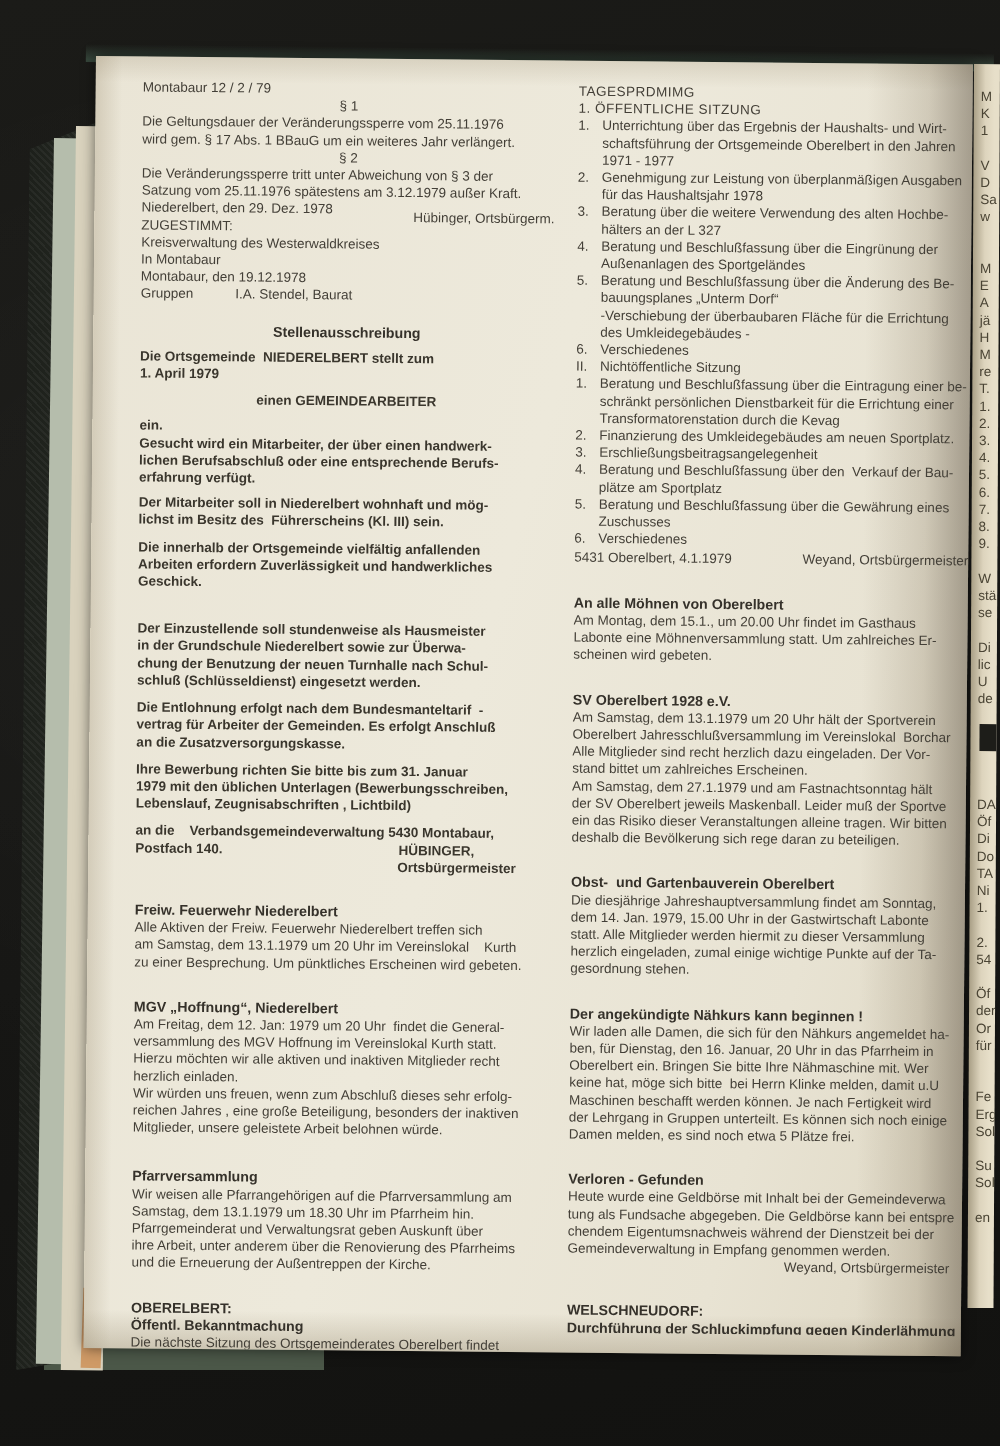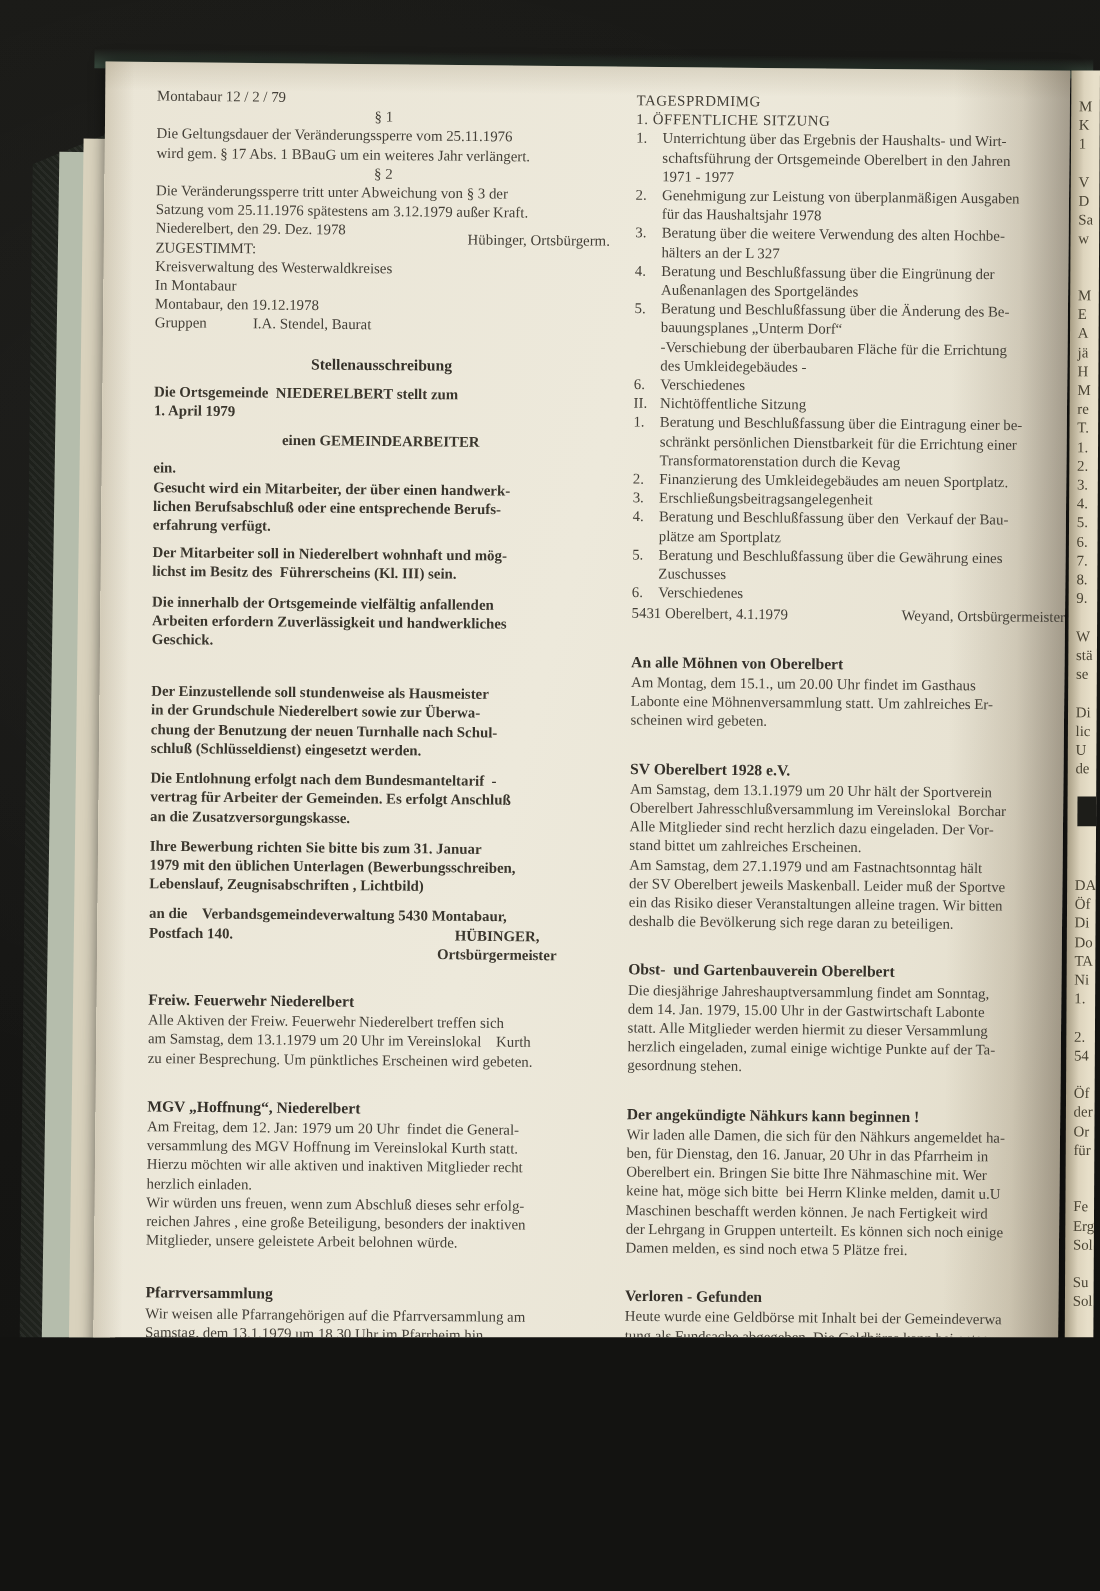--- a/index.html
+++ b/index.html
@@ -1,21 +1,21 @@
 <!DOCTYPE html>
 <html><head>
 <meta charset="utf-8">
 <style>
   html,body{margin:0;padding:0;background:#131311;}
   .stage{
-    position:relative;width:1000px;height:1216px;overflow:hidden;
+    position:relative;width:1000px;height:1446px;overflow:hidden;
     background:
       radial-gradient(1200px 900px at 30% 40%, rgba(255,255,255,.03), transparent 60%),
       linear-gradient(160deg,#1b1b18 0%,#161614 55%,#121210 100%);
-    font-family:Liberation Serif, serif;
+    font-family:Liberation Sans, sans-serif;
   }
   .layer{position:absolute;}
   .glow-top{left:86px;top:44px;width:908px;height:18px;
     background:linear-gradient(to bottom,rgba(22,26,20,0),#35453a 85%);
     transform:rotate(.6deg);transform-origin:top left;}
   .cover-edge{left:30px;top:118px;width:74px;height:1252px;
     background:
       repeating-linear-gradient(45deg,rgba(255,255,255,.045) 0 2px,transparent 2px 5px),
       linear-gradient(to right,#1d201b,#262a23);
     transform:rotate(.9deg);transform-origin:top left;
@@ -55,21 +55,21 @@
   .b{font-weight:700;color:#3a362d;}
   .h{font-weight:700;color:#35312a;white-space:pre;margin:28px 0 0 0;font-size:14.2px;}
   .caps{letter-spacing:.5px;}
   .row{display:flex;justify-content:space-between;margin:0;}
   .row .lift{transform:translateY(8px);}
   .row-siegel{display:flex;gap:42px;margin:0;}
   .item{display:grid;grid-template-columns:24px auto;margin:0;}
   .item .t{white-space:pre;}
   .sig-row{display:flex;justify-content:space-between;margin-top:2px;}
   .indented{margin-left:262px;}
-  .hueb{margin-right:58px;}
+  .hueb{margin-right:74px;}
   .sig-right{text-align:right;padding-right:12px;margin:0;}
   .mt-sm{margin-top:8px;}
 </style>
 </head>
 <body>
 
 <div class="stage">
 
   <div class="layer glow-top"></div>
   <div class="layer bottom-wedge"></div>

